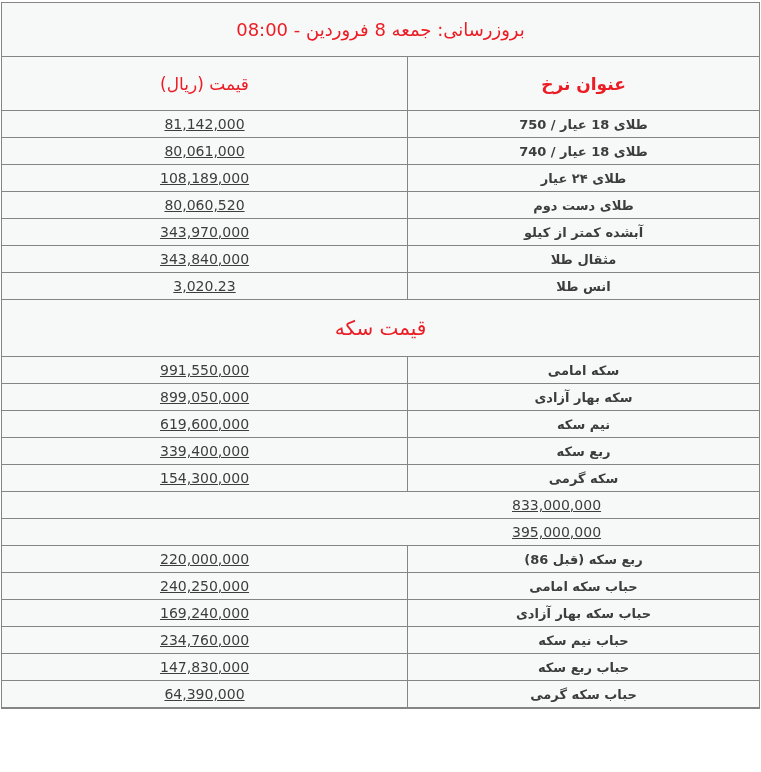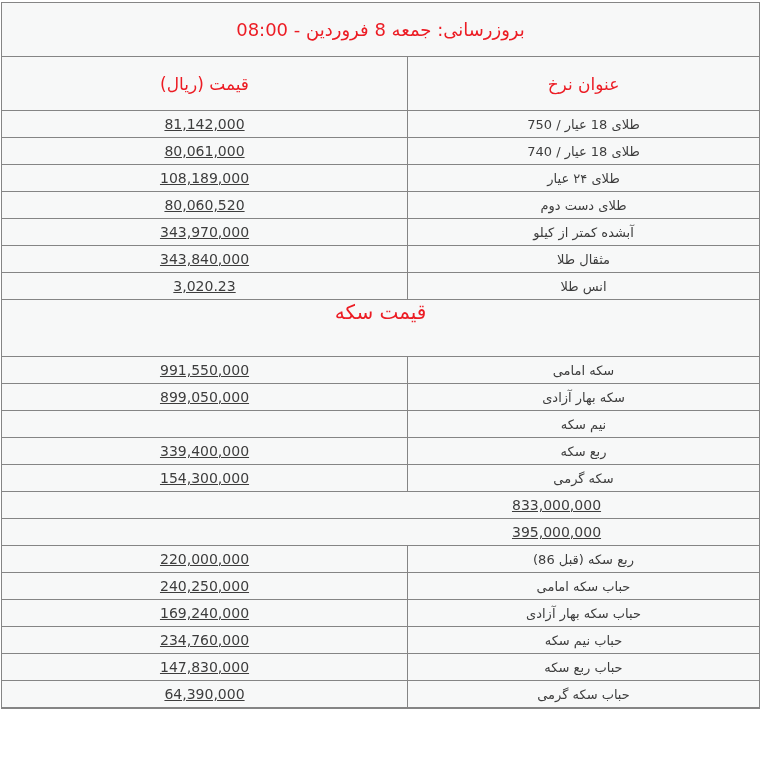--- a/index.html
+++ b/index.html
@@ -38,39 +38,39 @@
   }
   .col-header-row { height: 54px; }
   .data-row { height: 27px; }
   .cell {
     display: flex;
     align-items: center;
     justify-content: center;
     text-align: center;
     overflow: hidden;
   }
-  .title-cell { width: 46.5%; border-left: 1px solid #858585; }
+  .title-cell { width: 46.5%; border-left: 1px solid #858585; font-weight: bold; }
   .price-cell { width: 53.5%; }
   .col-header-row .cell {
     color: #ec1c24;
     font-size: 17px;
   }
   .data-row .title-cell {
     color: #3d3d3d;
     font-size: 13px;
   }
   .data-row .price-cell {
     color: #3d3d3d;
     font-size: 14px;
     text-decoration: underline;
   }
   .section-header-row {
     height: 57px;
     display: flex;
-    align-items: flex-start;
+    align-items: center;
     justify-content: center;
     border-bottom: 1px solid #858585;
     color: #ec1c24;
     font-size: 20px;
     background: #f7f8f8;
   }
   .price-table > :last-child { border-bottom: none; }
 </style>
 </head>
 <body>
@@ -120,20 +120,21 @@
         <div class="data-row">
     <div class="cell title-cell">سکه امامی</div>
     <div class="cell price-cell">991,550,000</div>
   </div>
         <div class="data-row">
     <div class="cell title-cell">سکه بهار آزادی</div>
     <div class="cell price-cell">899,050,000</div>
   </div>
         <div class="data-row">
     <div class="cell title-cell">نیم سکه</div>
+    <div class="cell price-cell">619,600,000</div>
   </div>
         <div class="data-row">
     <div class="cell title-cell">ربع سکه</div>
     <div class="cell price-cell">339,400,000</div>
   </div>
         <div class="data-row">
     <div class="cell title-cell">سکه گرمی</div>
     <div class="cell price-cell">154,300,000</div>
   </div>
         <div class="data-row">

